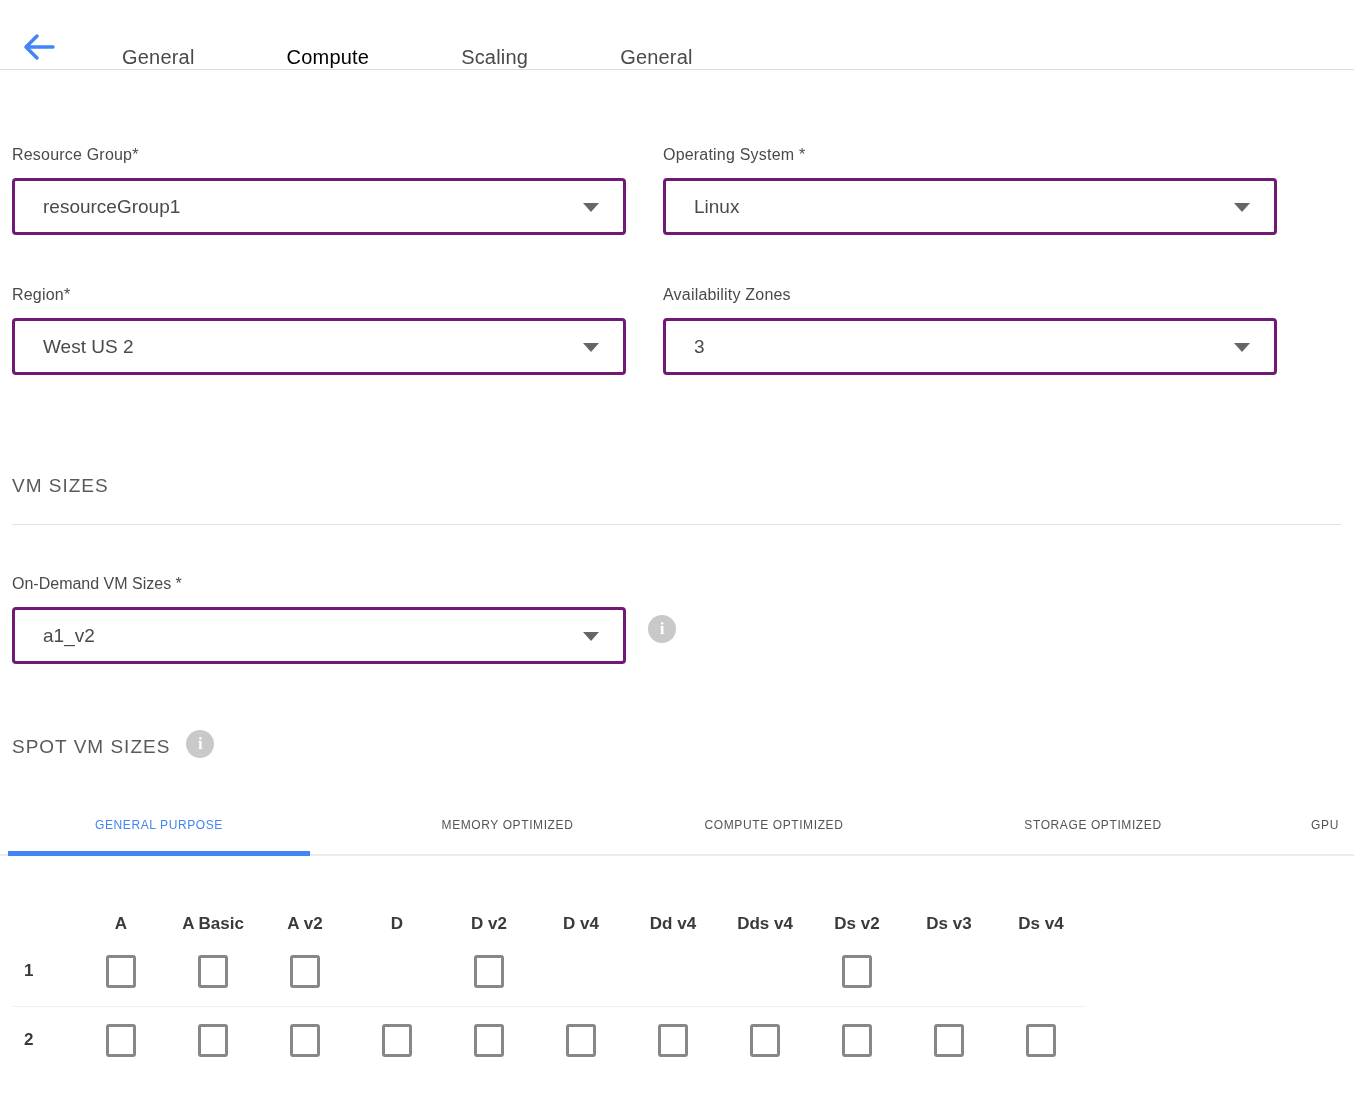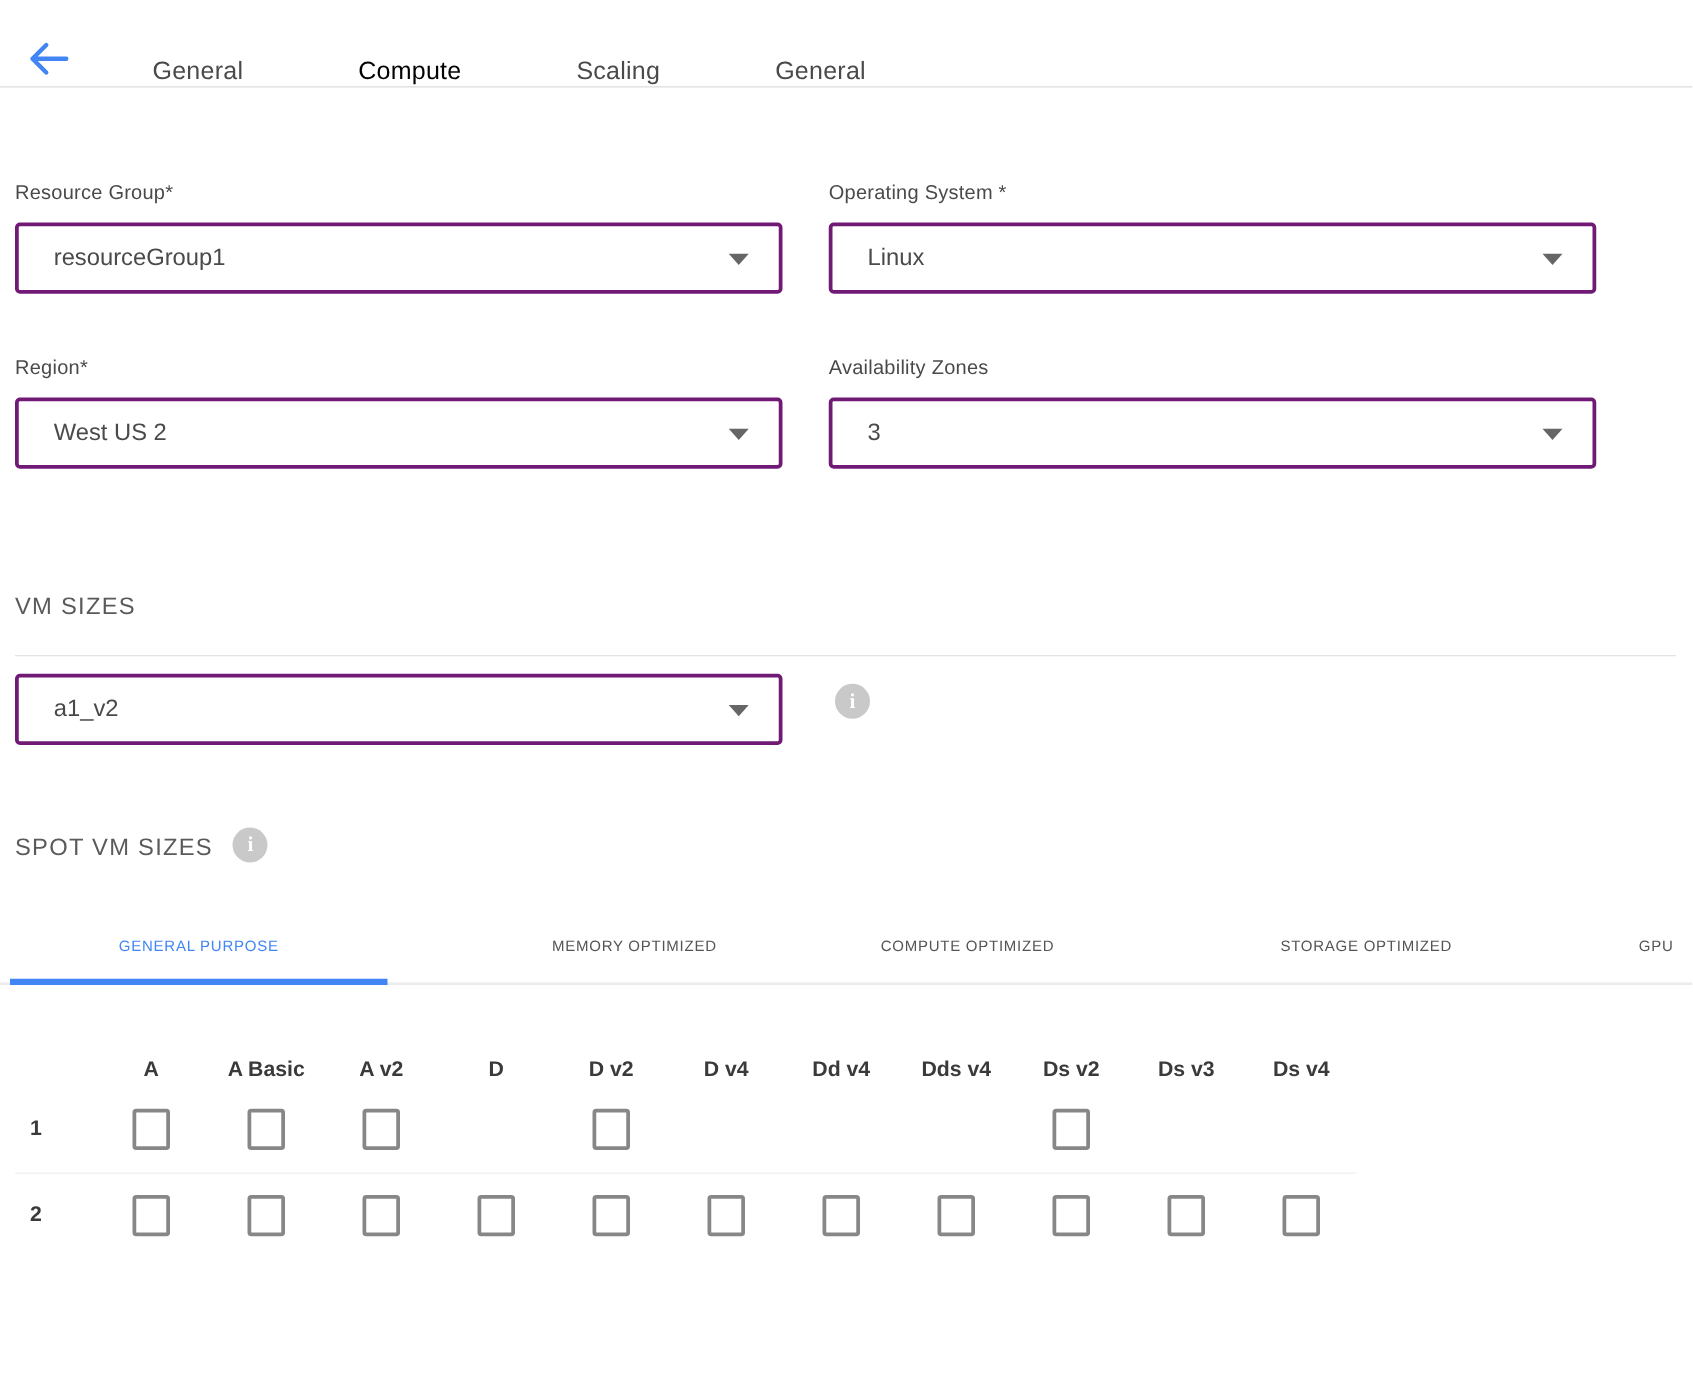--- a/index.html
+++ b/index.html
@@ -24,21 +24,21 @@
     display:flex; align-items:center; background:#fff; cursor:pointer; position:relative; }
   .select-value { font-size:19px; color:#4a4a4a; margin-left:28px; }
   .caret { position:absolute; right:24px; top:50%; margin-top:-4px; width:0; height:0;
     border-left:8px solid transparent; border-right:8px solid transparent; border-top:9px solid #666; }
 
   
   .section-title { font-size:19px; color:#5a5a5a; letter-spacing:1px; }
   .vm-sizes-title { margin-top:100px; }
   .section-divider { height:1px; background:#e3e3e3; margin-top:27px; }
   .ondemand-label { margin-top:50px; font-size:16px; color:#4a4a4a; }
-  .ondemand-row { display:flex; align-items:center;gap:20px; }
+  .ondemand-row { display:flex; align-items:center; }
   .ondemand-row .select-box { width:614px; }
   .info-icon { width:28px; height:28px; border-radius:50%; background:#c9c9c9; color:#ffffff;
     font-size:17px; font-weight:bold; display:flex; align-items:center; justify-content:center;
     cursor:pointer; flex:0 0 auto; font-family:"Liberation Serif","DejaVu Serif",serif; }
   .ondemand-row .info-icon { margin-left:22px; }
   .spot-title-row { margin-top:66px; display:flex; align-items:flex-end; }
   .spot-title-row .info-icon { margin-left:16px; }
 
   
   .spot-tabs { margin-top:48px; position:relative; display:flex; align-items:flex-end;
@@ -115,20 +115,21 @@
       <div class="select-box">
         <span class="select-value">3</span>
         <span class="caret"></span>
       </div>
     </div>
   </div>
 
   <div class="section-title vm-sizes-title">VM SIZES</div>
   <div class="section-divider"></div>
 
+  <div class="ondemand-label">On-Demand VM Sizes *</div>
   <div class="ondemand-row">
     <div class="select-box">
       <span class="select-value">a1_v2</span>
       <span class="caret"></span>
     </div>
     <div class="info-icon">i</div>
   </div>
 
   <div class="spot-title-row">
     <span class="section-title">SPOT VM SIZES</span>

